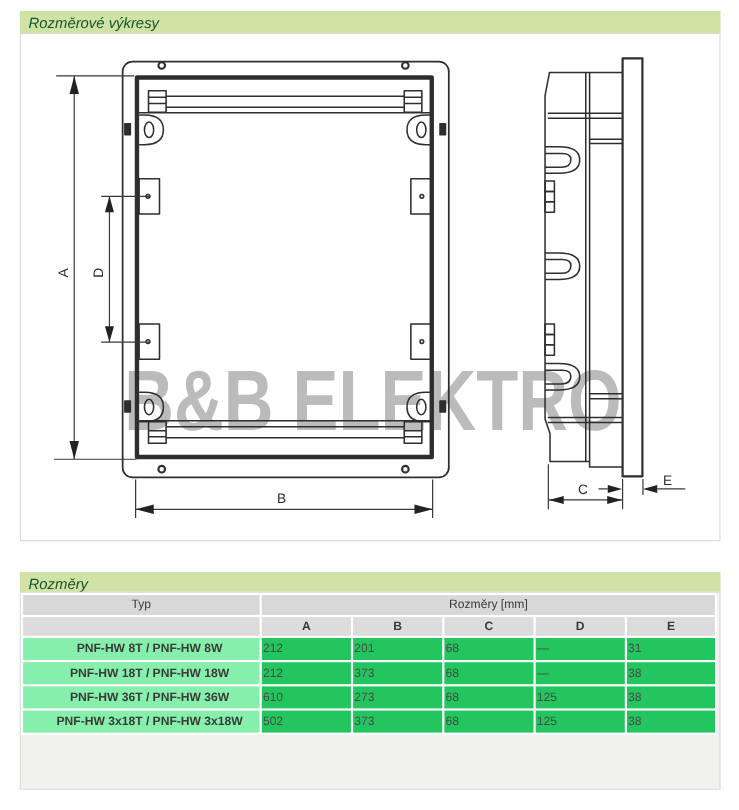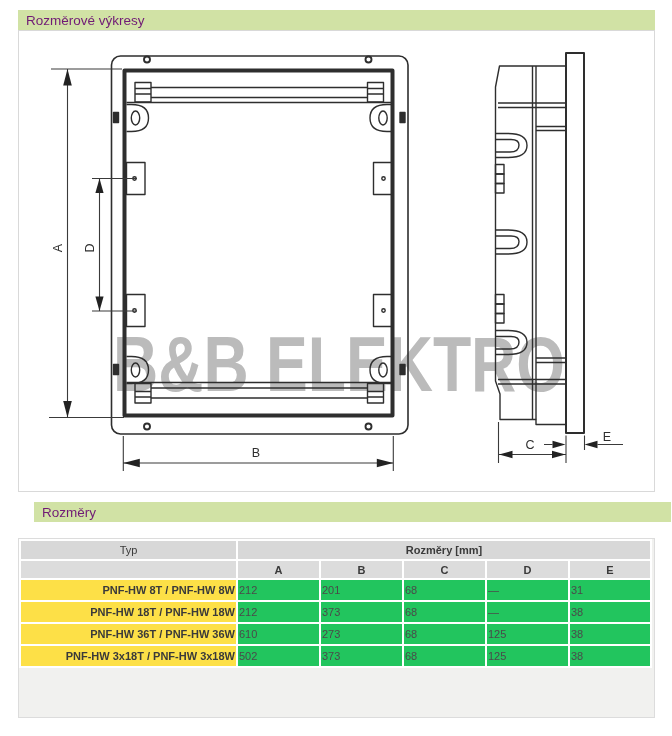--- a/index.html
+++ b/index.html
@@ -1,37 +1,37 @@
 <!DOCTYPE html>
 <html><head>
 <meta charset="utf-8">
 <style>
   html,body{margin:0;padding:0;background:#fff;}
   .page{position:relative;width:672px;height:736px;background:#ffffff;
         font-family:"Liberation Sans",sans-serif;overflow:hidden;}
   .section-bar{position:absolute;left:18px;width:637px;height:20px;
         background:#d1e2a5;display:flex;align-items:center;box-sizing:border-box;
-        padding-left:8px;font-size:13.5px;color:#701a75;}
+        padding-left:8px;font-size:13.5px;color:#14532d;font-style:italic;}
   #bar-drawings{top:10px;}
-  #bar-dimensions{top:502px;margin-left:16px;}
+  #bar-dimensions{top:520px;}
   .drawing-box{position:absolute;left:18px;top:30px;width:637px;height:462px;
         background:#ffffff;border:1px solid #d9d9d9;box-sizing:border-box;}
   .drawing-box svg{display:block;}
   svg text{font-family:"Liberation Sans",sans-serif;}
   .dimtext{font-size:12.5px;fill:#2f2f2f;}
   .table-box{position:absolute;left:18px;top:538px;width:637px;height:180px;
         background:#f1f1ef;border:1px solid #dcdcdc;box-sizing:border-box;}
   table.dims{border-collapse:separate;border-spacing:2px;background:#ffffff;
         table-layout:fixed;width:633px;font-size:11px;color:#3a3a3a;}
   table.dims th,table.dims td{overflow:hidden;white-space:nowrap;}
   th.typ-h{background:#d8d8d8;height:16px;font-weight:normal;text-align:center;vertical-align:middle;}
-  th.grp-h{background:#d8d8d8;height:16px;font-weight:bold;text-align:center;vertical-align:middle;}
+  th.grp-h{background:#d8d8d8;height:16px;font-weight:normal;text-align:center;vertical-align:middle;}
   th.dim-h{background:#dcdcdc;height:15px;font-weight:bold;text-align:center;vertical-align:middle;}
   th.empty-h{background:#dcdcdc;height:15px;}
-  td.typ{background:#fde047;height:18px;font-weight:bold;text-align:right;
+  td.typ{background:#86efac;height:18px;font-weight:bold;text-align:center;
         padding-left:16px;vertical-align:middle;}
   td.val{background:#22c55e;height:18px;vertical-align:middle;
         color:#4a4a4a;font-weight:normal;}
 </style>
 </head>
 <body>
 
 <div class="page">
 
   <div class="section-bar" id="bar-drawings">

